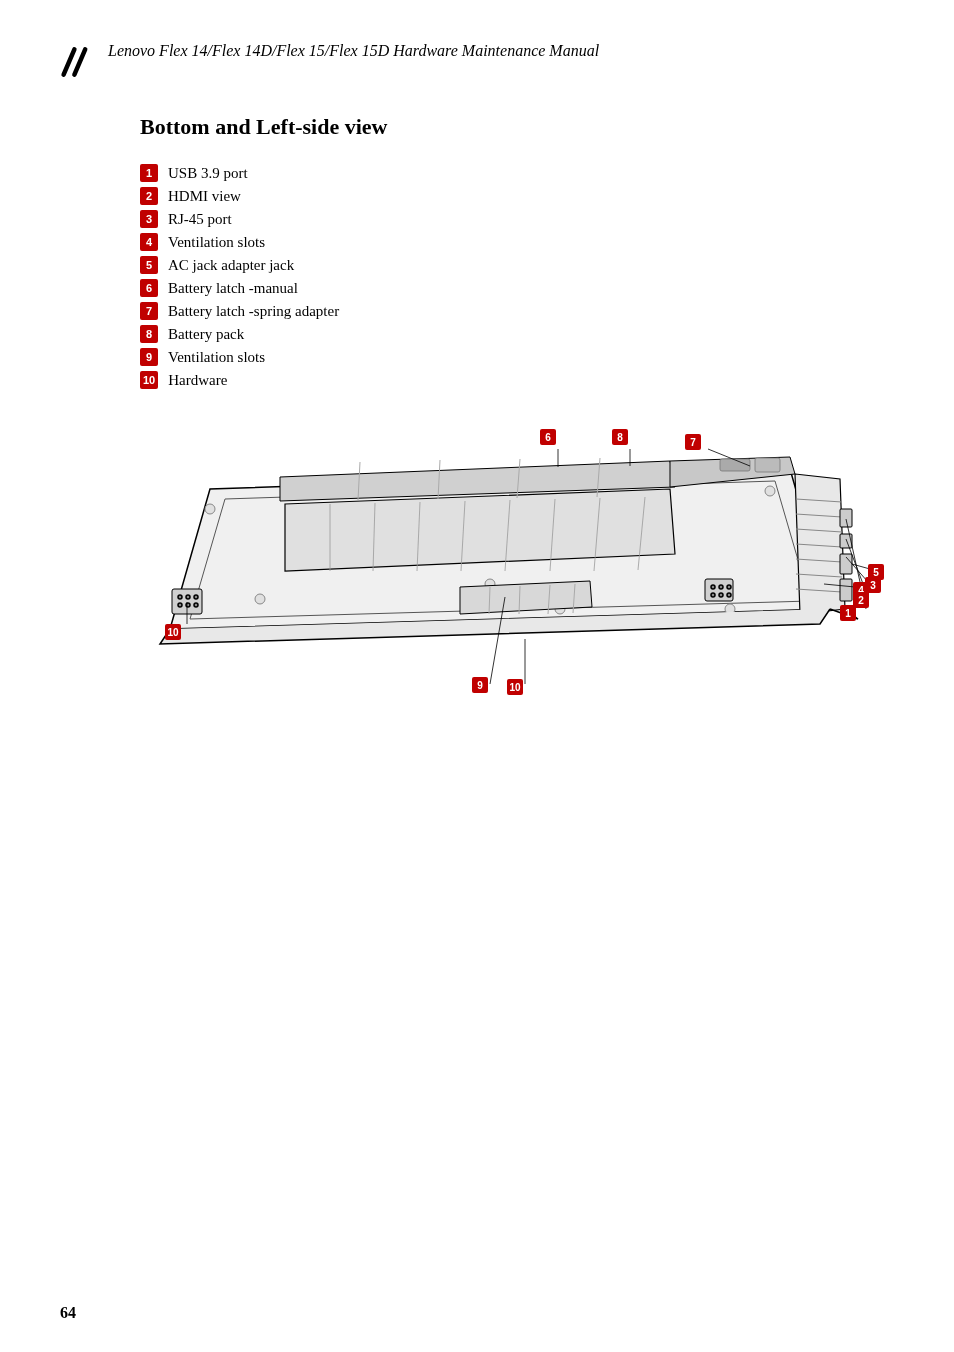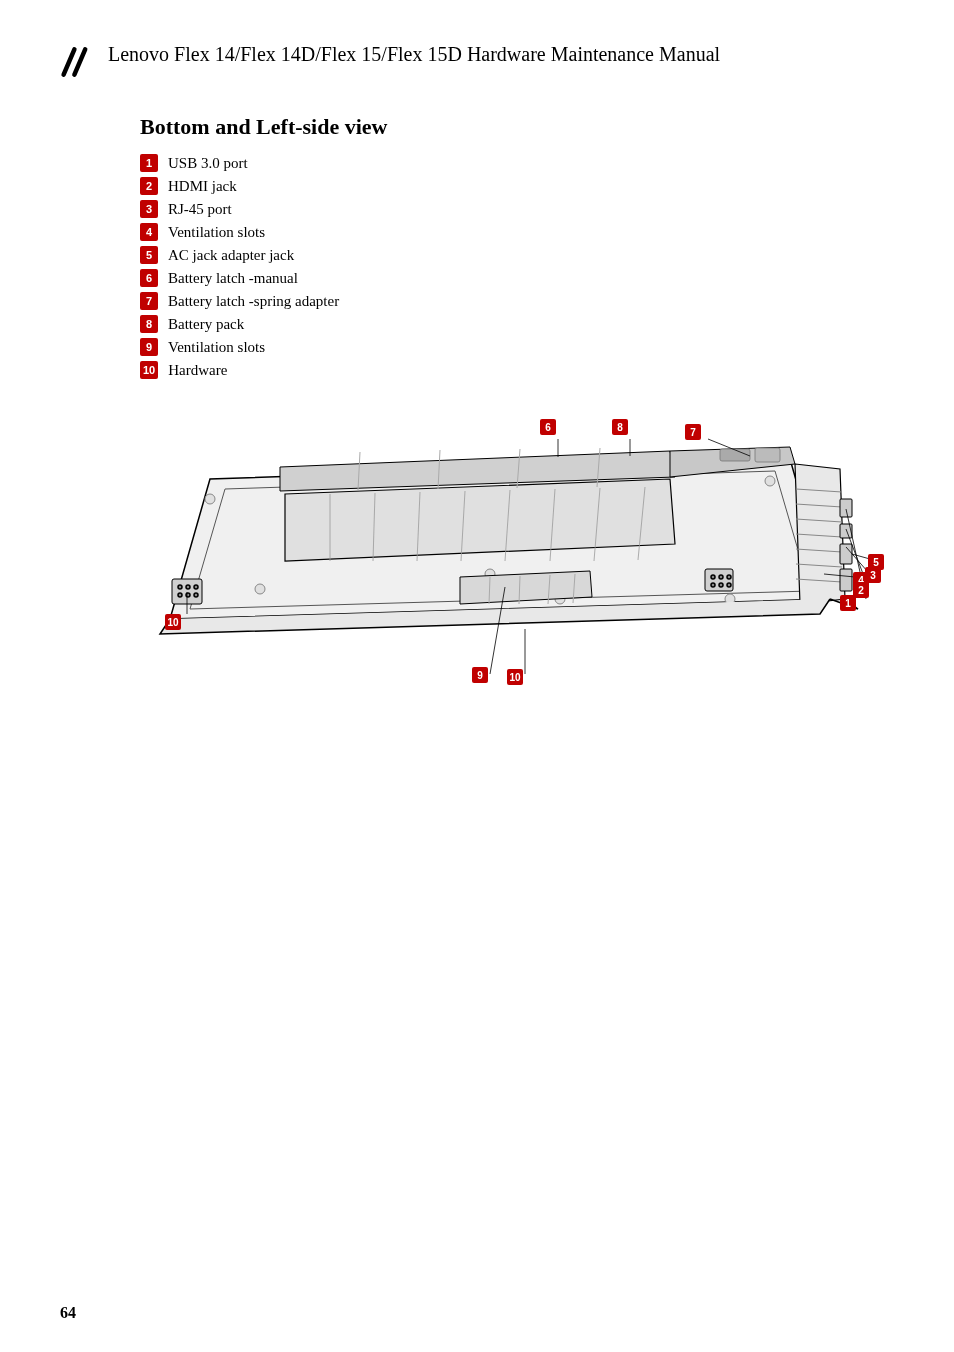--- a/index.html
+++ b/index.html
@@ -28,30 +28,31 @@
     .header-icon {
       margin-right: 12px;
       margin-top: 4px;
       flex-shrink: 0;
     }
     .header-icon svg {
       width: 36px;
       height: 36px;
     }
     .header-title {
-      font-size: 20px;
+      font-style: italic;
+      font-size: 16px;
       line-height: 1.4;
     }
 
     
     .section-heading {
       font-size: 22px;
       font-weight: bold;
       font-style: normal;
-      margin-bottom: 14px;
+      margin-bottom: 24px;
       margin-left: 80px;
     }
 
     
     .items-list {
       margin-left: 80px;
       margin-bottom: 20px;
     }
     .list-item {
       display: flex;
@@ -128,25 +129,25 @@
       </svg>
     </div>
     <div class="header-title">Lenovo Flex 14/Flex 14D/Flex 15/Flex 15D Hardware Maintenance Manual</div>
   </div>
 
   <div class="section-heading">Bottom and Left-side view</div>
 
   <div class="items-list">
   <div class="list-item">
       <span class="badge">1</span>
-      <span class="list-label">USB 3.0 port</span>
+      <span class="list-label">USB 3.9 port</span>
     </div>
       <div class="list-item">
       <span class="badge">2</span>
-      <span class="list-label">HDMI jack</span>
+      <span class="list-label">HDMI view</span>
     </div>
       <div class="list-item">
       <span class="badge">3</span>
       <span class="list-label">RJ-45 port</span>
     </div>
       <div class="list-item">
       <span class="badge">4</span>
       <span class="list-label">Ventilation slots</span>
     </div>
       <div class="list-item">

